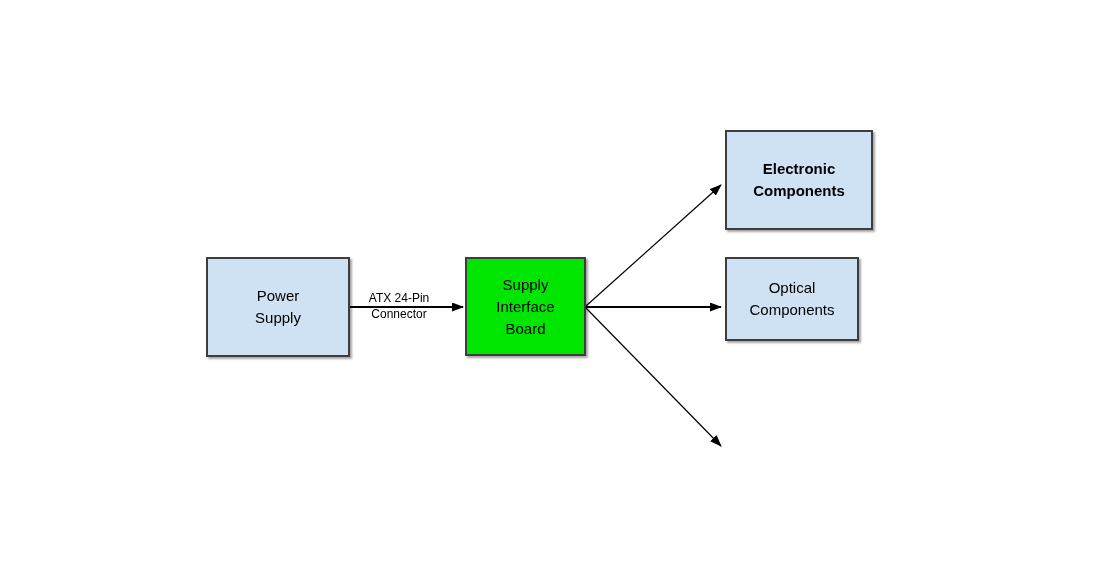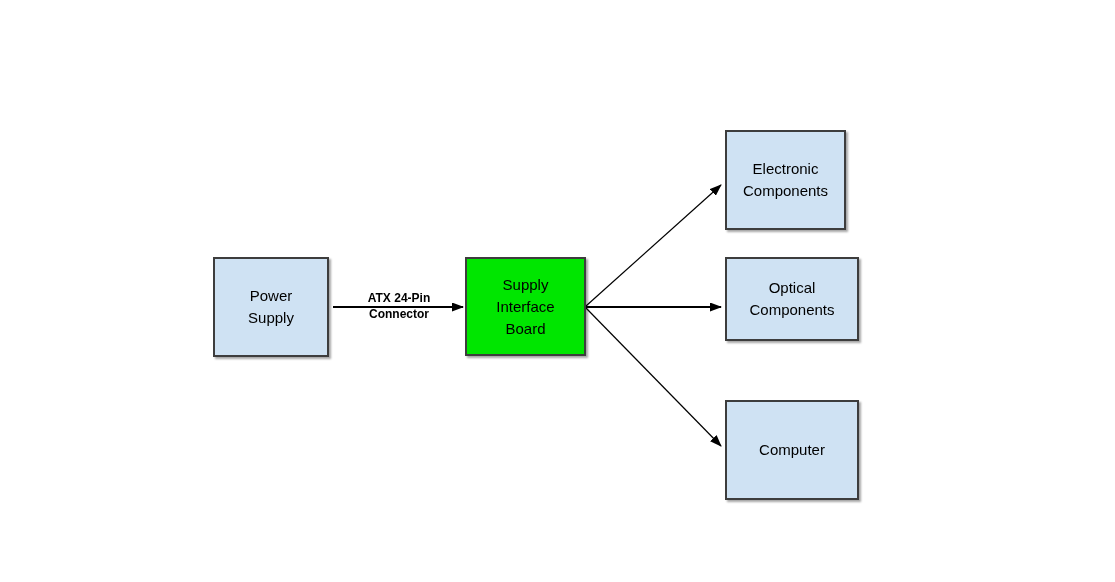--- a/index.html
+++ b/index.html
@@ -30,33 +30,33 @@
     box-shadow: 2px 2px 2px rgba(0,0,0,0.35);
     display: flex;
     align-items: center;
     justify-content: center;
     text-align: center;
     font-size: 15px;
     line-height: 22px;
     color: #000000;
     white-space: pre-line;
   }
-  .node-power-supply        { left: 213px; top: 257px; width: 116px; height: 100px; }
+  .node-power-supply        { left: 206px; top: 257px; width: 144px; height: 100px; }
   .node-supply-interface    { left: 465px; top: 257px; width: 121px; height: 99px;  }
-  .node-electronic          { left: 725px; top: 130px; width: 121px; height: 100px; }
+  .node-electronic          { left: 725px; top: 130px; width: 148px; height: 100px; font-weight: bold; }
   .node-optical             { left: 725px; top: 257px; width: 134px; height: 84px; }
   .node-computer            { left: 725px; top: 400px; width: 134px; height: 100px; }
   .edge-label {
     position: absolute;
     left: 334px;
     top: 290px;
     width: 130px;
     text-align: center;
     font-size: 12px;
-    font-weight: bold;
+    font-weight: normal;
     line-height: 16px;
     color: #000000;
     white-space: pre-line;
   }
 </style>
 </head>
 <body>
 
 <div class="canvas">
 
@@ -86,20 +86,17 @@
   <div class="node node-electronic" style="background: rgb(207, 226, 243);">
     <span>Electronic
 Components</span>
   </div>
 
   <div class="node node-optical" style="background: rgb(207, 226, 243);">
     <span>Optical
 Components</span>
   </div>
 
-  <div class="node node-computer" style="background: rgb(207, 226, 243);">
-    <span>Computer</span>
-  </div>
 
   <div class="edge-label">ATX 24-Pin
 Connector</div>
 
 </div>
 
 </body></html>

